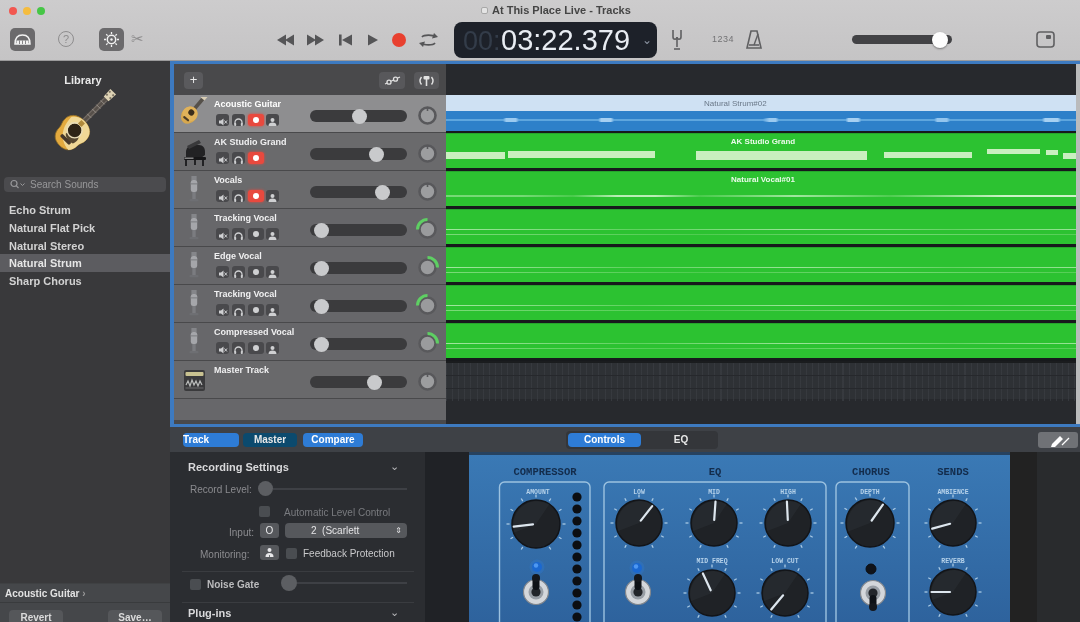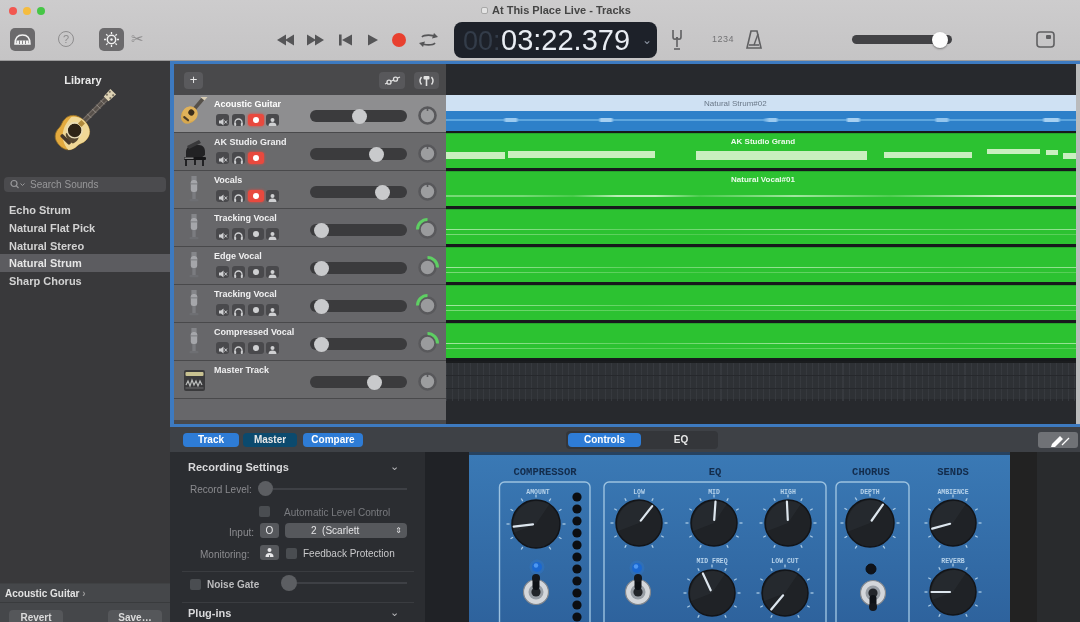--- a/index.html
+++ b/index.html
@@ -459,21 +459,21 @@
             <div style="position:absolute;left:0;top:0;width:634px;height:38px;background:repeating-linear-gradient(90deg,#383b40 0px,#383b40 1px,transparent 1px,transparent 6.1px);opacity:0.85;"></div>
             <div style="position:absolute;left:0;top:12px;width:634px;height:1px;background:#26282c;"></div>
             <div style="position:absolute;left:0;top:25px;width:634px;height:1px;background:#26282c;"></div>
           </div>
       </div>
     </div>
     <div class="abs" style="left:906px;top:3px;width:4px;height:360px;background:#babbbc;"></div>
   </div>
 
   <div class="abs" style="left:170px;top:427px;width:910px;height:25px;background:#3e4146;">
-    <div class="abs" style="left:13px;top:6px;width:56px;height:14px;background:#2e7cd6;border-radius:4px;color:#fff;font-size:10px;font-weight:bold;text-align:center;line-height:14px;">Track</div>
+    <div class="abs" style="left:13px;top:6px;width:56px;height:14px;background:#2e7cd6;border-radius:4px;color:#fff;font-size:10px;font-weight:bold;text-align:left;line-height:14px;">Track</div>
     <div class="abs" style="left:73px;top:6px;width:54px;height:14px;background:#0c4a6e;border-radius:4px;color:#e8e8e8;font-size:10px;font-weight:bold;text-align:center;line-height:14px;">Master</div>
     <div class="abs" style="left:133px;top:6px;width:60px;height:14px;background:#2e7cd6;border-radius:4px;color:#fff;font-size:10px;font-weight:bold;text-align:center;line-height:14px;">Compare</div>
     <div class="abs" style="left:396px;top:4px;width:152px;height:18px;background:#34363a;border-radius:4px;"></div>
     <div class="abs" style="left:398px;top:6px;width:73px;height:14px;background:#2e7cd6;border-radius:4px;color:#fff;font-size:10px;font-weight:bold;text-align:center;line-height:14px;">Controls</div>
     <div class="abs" style="left:486px;top:6px;width:50px;height:14px;color:#e8e8e8;font-size:10px;font-weight:bold;text-align:center;line-height:14px;">EQ</div>
     <div class="abs" style="left:868px;top:5px;width:40px;height:16px;background:#707276;border-radius:3px;">
       <svg width="40" height="16" viewBox="0 0 40 16">
           <path d="M14 12 L22 4 L25 7 L17 15 Z M13 15 L14 12 L17 15 Z" fill="#fff"></path>
           <line x1="24" y1="13" x2="31" y2="6" stroke="#fff" stroke-width="1.2"></line>
         </svg>

